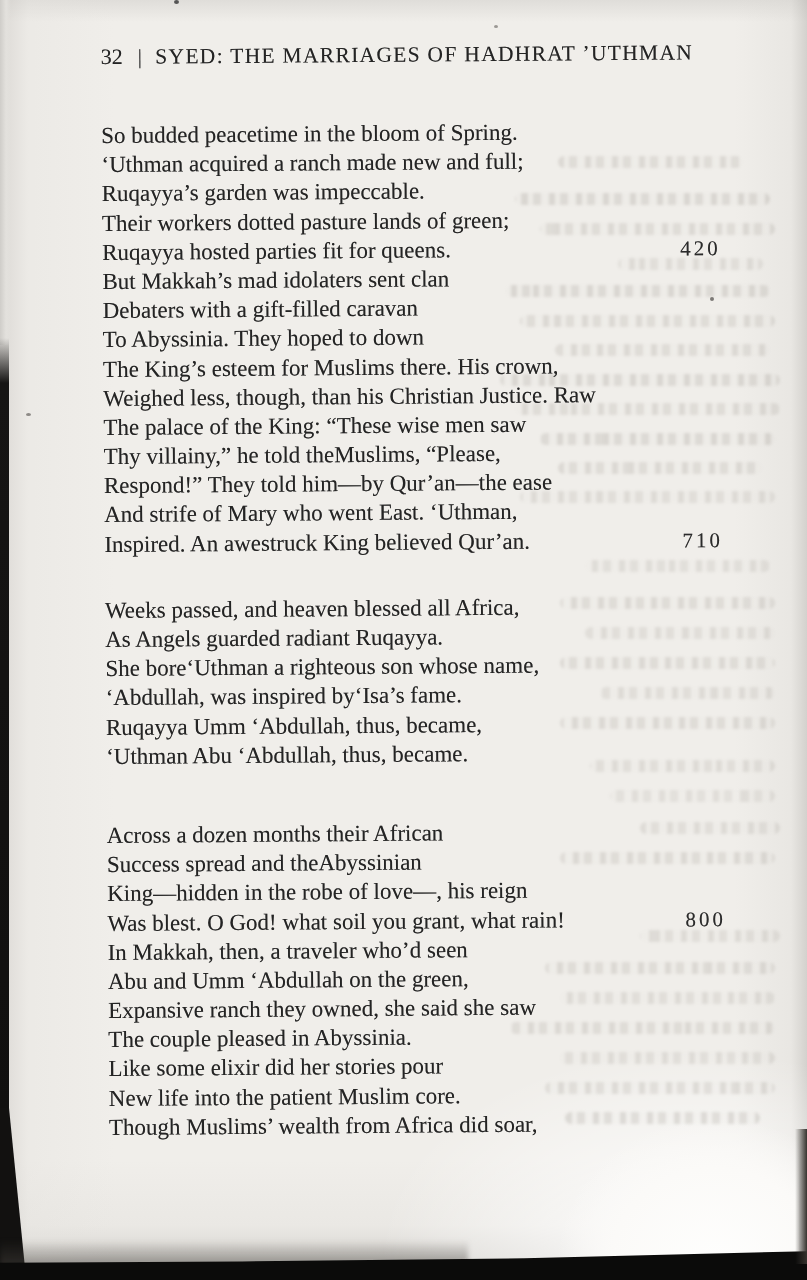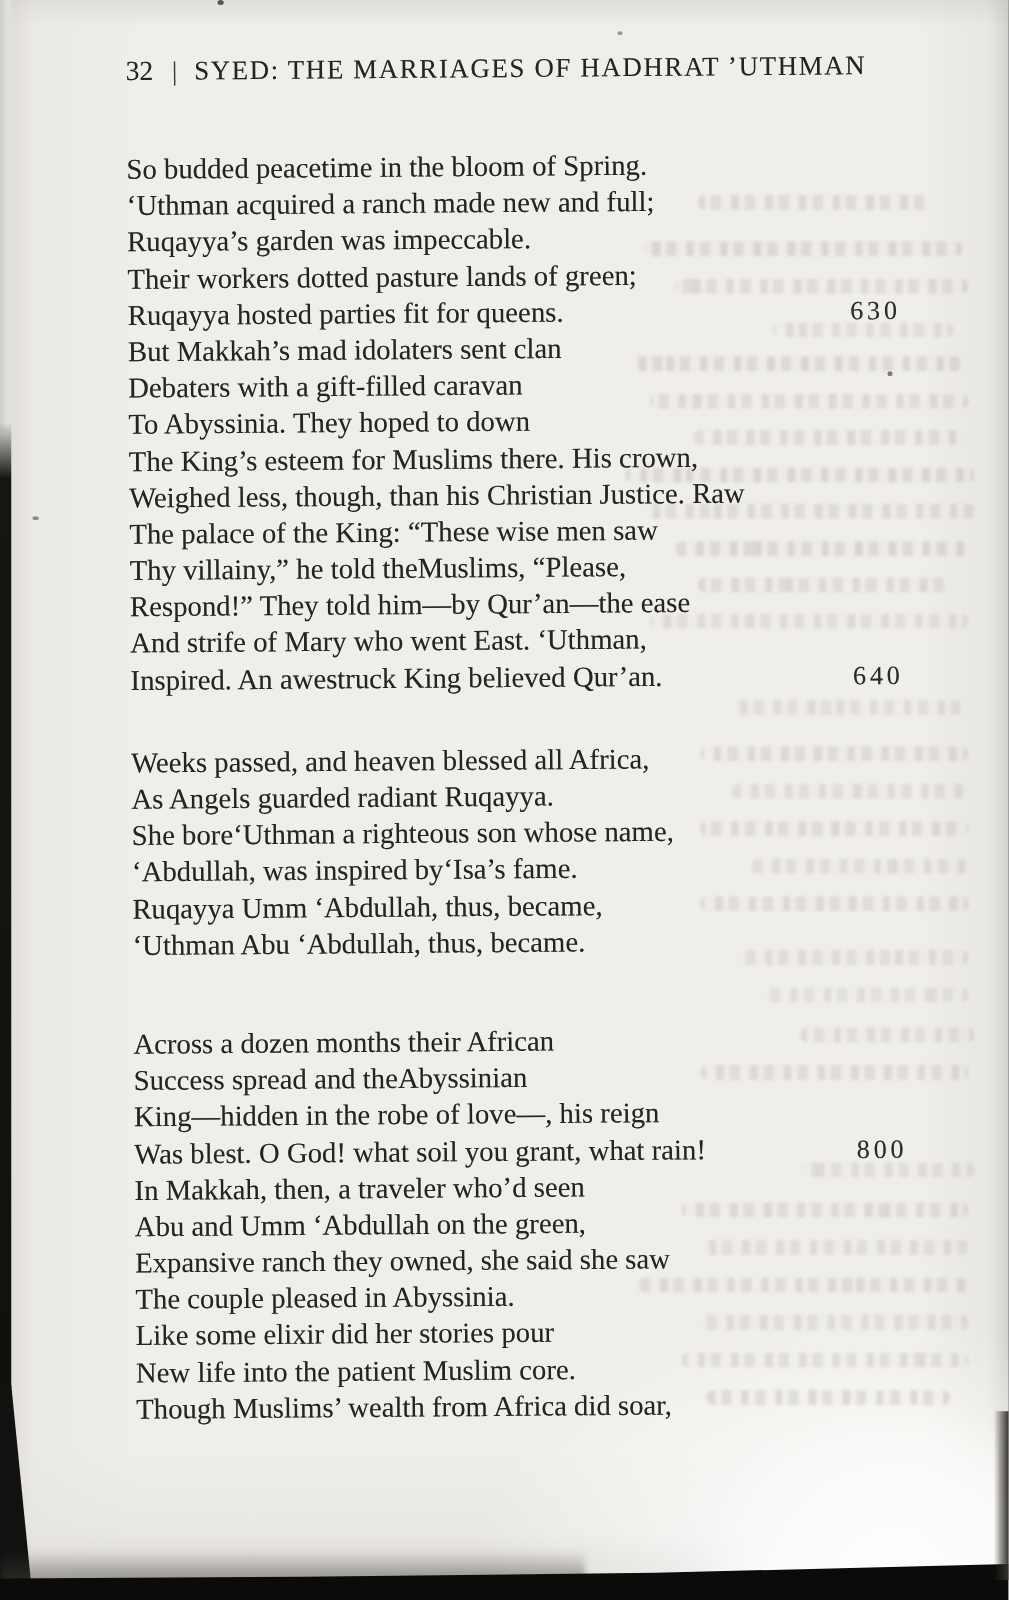--- a/index.html
+++ b/index.html
@@ -105,31 +105,31 @@
   <div class="content">
     <div class="page-header">
       <span class="pnum">32</span><span class="sep">|</span><span class="title">SYED: THE MARRIAGES OF HADHRAT ’UTHMAN</span>
     </div>
     <div class="poem" id="poem">
         <div class="stanza">
           <div class="line"><span>So budded peacetime in the bloom of Spring.</span></div>
           <div class="line"><span>‘Uthman acquired a ranch made new and full;</span></div>
           <div class="line"><span>Ruqayya’s garden was impeccable.</span></div>
           <div class="line"><span>Their workers dotted pasture lands of green;</span></div>
-          <div class="line"><span>Ruqayya hosted parties fit for queens.</span><span class="lineno">630</span></div>
+          <div class="line"><span>Ruqayya hosted parties fit for queens.</span><span class="lineno">420</span></div>
           <div class="line"><span>But Makkah’s mad idolaters sent clan</span></div>
           <div class="line"><span>Debaters with a gift-filled caravan</span></div>
           <div class="line"><span>To Abyssinia. They hoped to down</span></div>
           <div class="line"><span>The King’s esteem for Muslims there. His crown,</span></div>
           <div class="line"><span>Weighed less, though, than his Christian Justice. Raw</span></div>
           <div class="line"><span>The palace of the King: “These wise men saw</span></div>
           <div class="line"><span>Thy villainy,” he told theMuslims, “Please,</span></div>
           <div class="line"><span>Respond!” They told him—by Qur’an—the ease</span></div>
           <div class="line"><span>And strife of Mary who went East. ‘Uthman,</span></div>
-          <div class="line"><span>Inspired. An awestruck King believed Qur’an.</span><span class="lineno">640</span></div>
+          <div class="line"><span>Inspired. An awestruck King believed Qur’an.</span><span class="lineno">710</span></div>
         </div>
         <div class="stanza">
           <div class="line"><span>Weeks passed, and heaven blessed all Africa,</span></div>
           <div class="line"><span>As Angels guarded radiant Ruqayya.</span></div>
           <div class="line"><span>She bore‘Uthman a righteous son whose name,</span></div>
           <div class="line"><span>‘Abdullah, was inspired by‘Isa’s fame.</span></div>
           <div class="line"><span>Ruqayya Umm ‘Abdullah, thus, became,</span></div>
           <div class="line"><span>‘Uthman Abu ‘Abdullah, thus, became.</span></div>
         </div>
         <div class="stanza">

